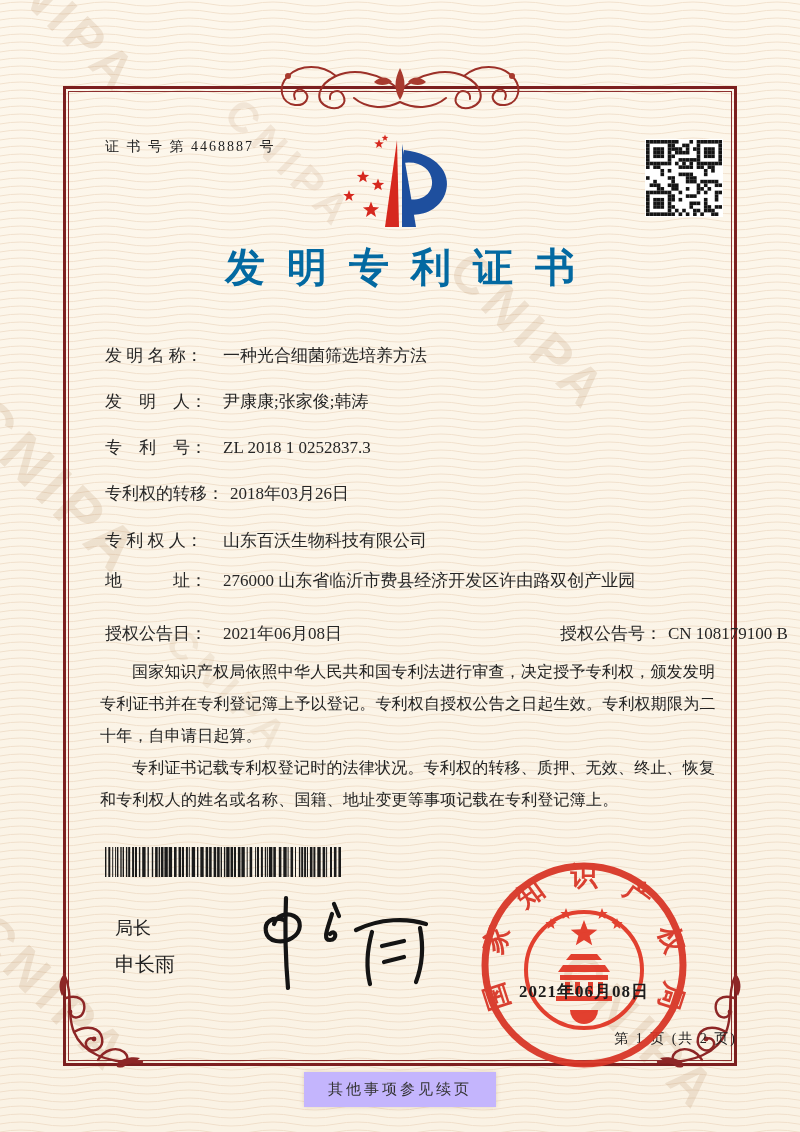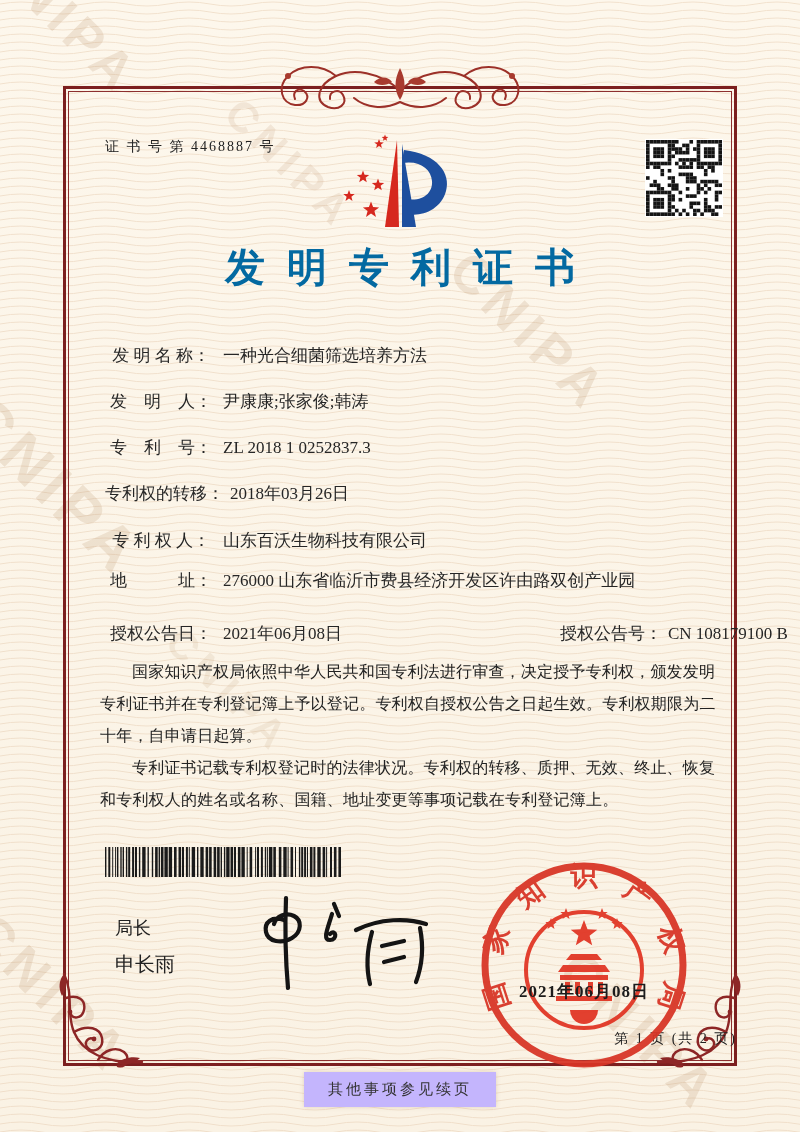--- a/index.html
+++ b/index.html
@@ -18,21 +18,21 @@
   .frame{position:absolute;left:63px;top:86px;width:668px;height:974px;border:3px solid #7c1f1f;z-index:1;}
   .frame-inner{position:absolute;inset:2px;border:1px solid #8d2f2f;}
   .cert-no{position:absolute;left:105px;top:138px;font-size:14px;letter-spacing:2px;color:#222;z-index:2;}
   .logo{position:absolute;left:335px;top:130px;width:130px;height:102px;z-index:2;}
   .qr{position:absolute;left:645px;top:139px;width:76px;height:76px;background:#fff;padding:1px;z-index:2;}
   .title{
     position:absolute;left:0;top:240px;width:800px;text-align:center;z-index:2;
     font-size:40px;font-weight:bold;letter-spacing:22px;text-indent:22px;color:#0369a1;
   }
   .row{position:absolute;left:105px;right:70px;font-size:17px;color:#262626;z-index:2;white-space:nowrap;}
-  .row .lbl{display:inline-block;min-width:112px;text-align:center;}
+  .row .lbl{display:inline-block;min-width:112px;}
   .row .val{margin-left:6px;}
   .grant2{position:absolute;left:455px;top:0;}
   .body-text{position:absolute;left:100px;right:74px;top:656px;z-index:2;font-size:16px;line-height:2.0;color:#222;letter-spacing:.2px;}
   .body-text p{margin:0;text-indent:2em;}
   .barcode{position:absolute;left:105px;top:847px;width:240px;height:30px;z-index:2;}
   .sig-title{position:absolute;left:115px;top:916px;font-size:18px;z-index:2;}
   .sig-name{position:absolute;left:115px;top:951px;font-size:20px;z-index:2;}
   .sig-script{position:absolute;left:228px;top:890px;width:210px;height:105px;z-index:3;}
   .seal{position:absolute;left:478px;top:858px;width:212px;height:212px;z-index:4;opacity:.94;}
   .seal-date{

